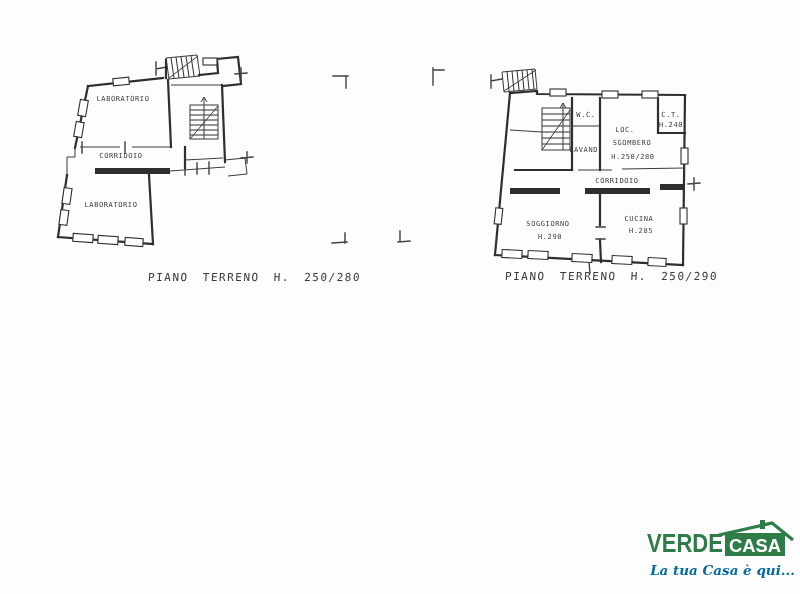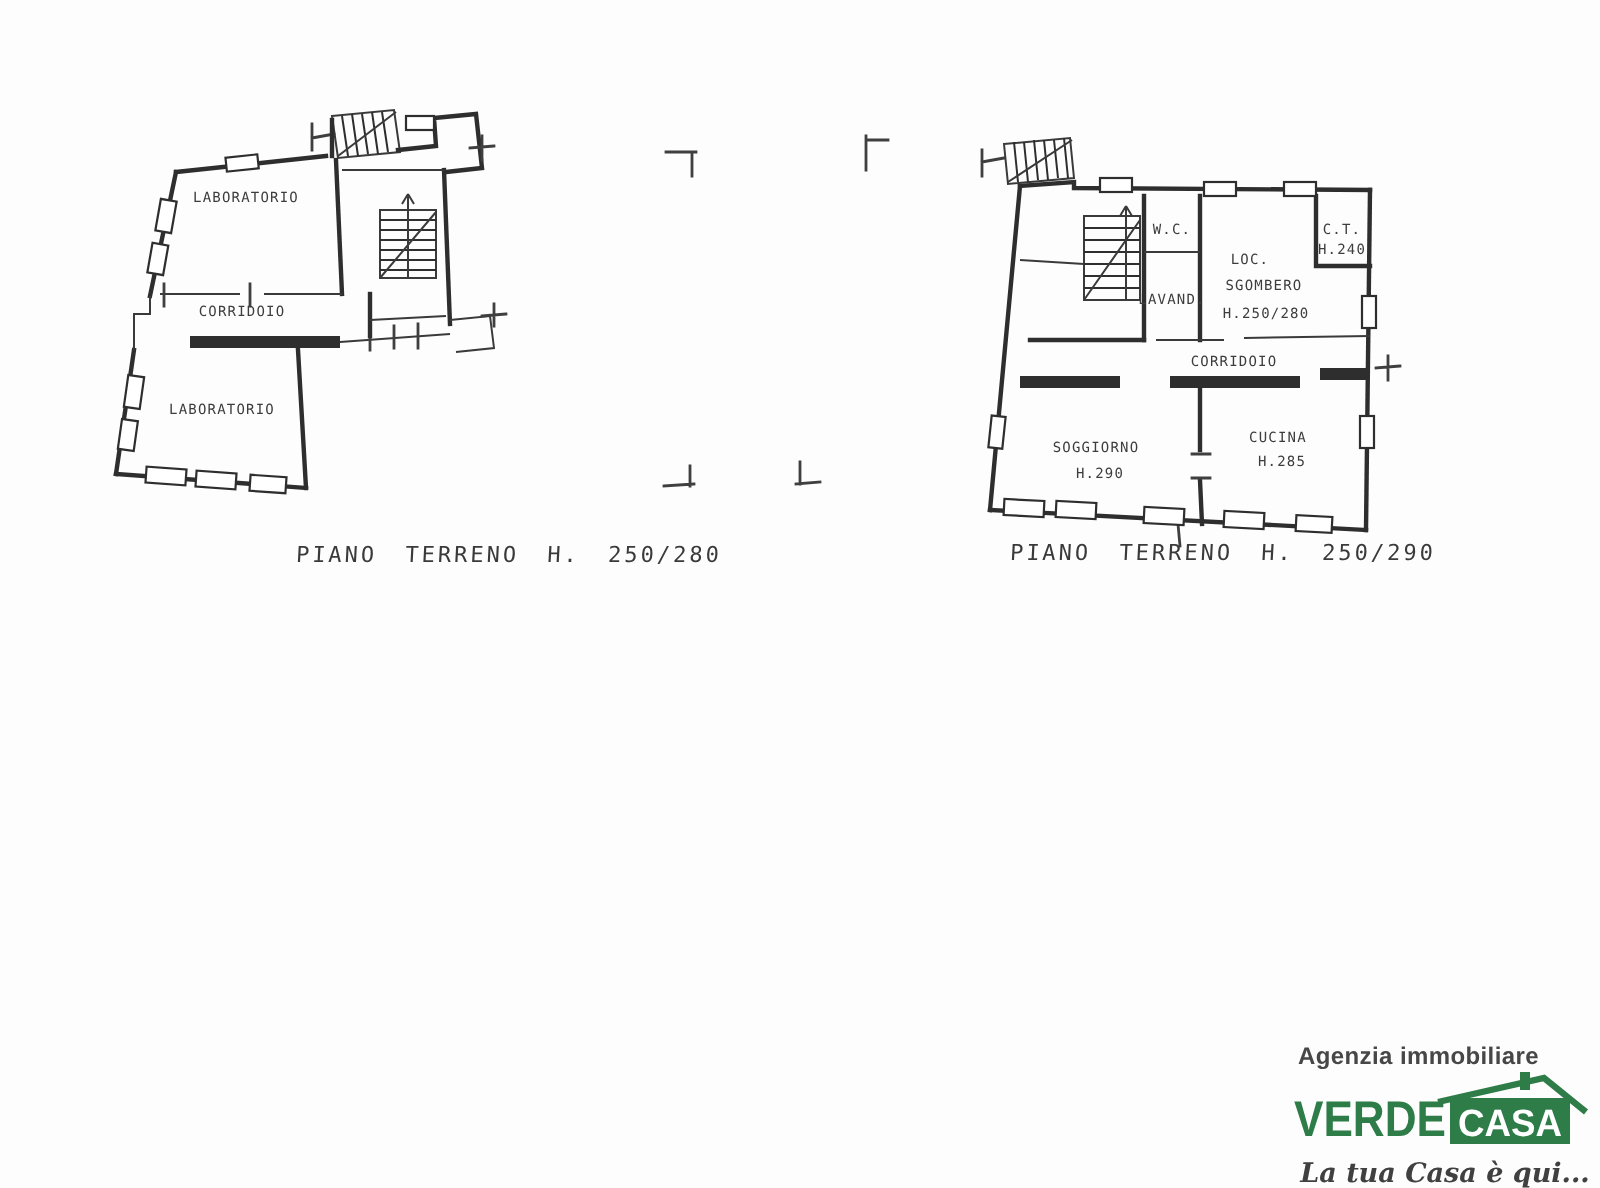--- a/index.html
+++ b/index.html
@@ -28,21 +28,21 @@
   }
   .mark{stroke:#3f3f3f;stroke-width:1.4;fill:none;stroke-linecap:square;}
   
   .logo{position:absolute;left:645px;top:520px;width:155px;height:74px;}
   .logo-line1{
     font-size:12px;font-weight:bold;color:#474747;letter-spacing:0.2px;
     padding-left:4px;line-height:16px;
   }
   .logo-tagline{
     font-family:"DejaVu Serif",serif;font-style:italic;font-weight:bold;
-    font-size:13.5px;color:#404040;text-align:center;line-height:16px;
+    font-size:13.5px;color:#0369a1;text-align:center;line-height:16px;
     margin-top:-2px;
   }
 </style>
 </head>
 <body>
 
 <div class="canvas">
 
   <div class="plan" style="left:35px;top:50px;">
     <svg width="290" height="220" viewBox="0 0 290 220">
@@ -161,21 +161,20 @@
   <div class="plan-caption" style="left:505px;top:270px;">PIANO TERRENO H. 250/290</div>
 
   <svg width="800" height="594" style="position:absolute;left:0;top:0;pointer-events:none;">
     <path class="mark" d="M333,76 L348,76 M346,76 L346,88"></path>
     <path class="mark" d="M433,68 L433,85 M433,70 L444,70"></path>
     <path class="mark" d="M332,243 L347,242 M345,233 L345,243"></path>
     <path class="mark" d="M400,231 L400,242 M398,242 L410,241"></path>
   </svg>
 
   <div class="logo">
-    <div class="logo-line1">Agenzia immobiliare</div>
     <svg width="155" height="40" viewBox="0 0 155 40">
 
       <path d="M74,15 L127,3 L148,20" stroke="#2E7D49" stroke-width="3.2" fill="none" stroke-linejoin="miter"></path>
       <rect x="115" y="0" width="5" height="9" fill="#2E7D49"></rect>
 
       <rect x="80" y="13" width="60" height="23" fill="#2E7D49"></rect>
       <text x="2" y="32" font-family="Liberation Sans, sans-serif" font-size="25" font-weight="bold" fill="#2E7D49" textLength="76" lengthAdjust="spacingAndGlyphs">VERDE</text>
       <text x="84" y="32" font-family="Liberation Sans, sans-serif" font-size="19" font-weight="bold" fill="#ffffff" textLength="52" lengthAdjust="spacingAndGlyphs">CASA</text>
     </svg>
     <div class="logo-tagline">La tua Casa è qui...</div>

